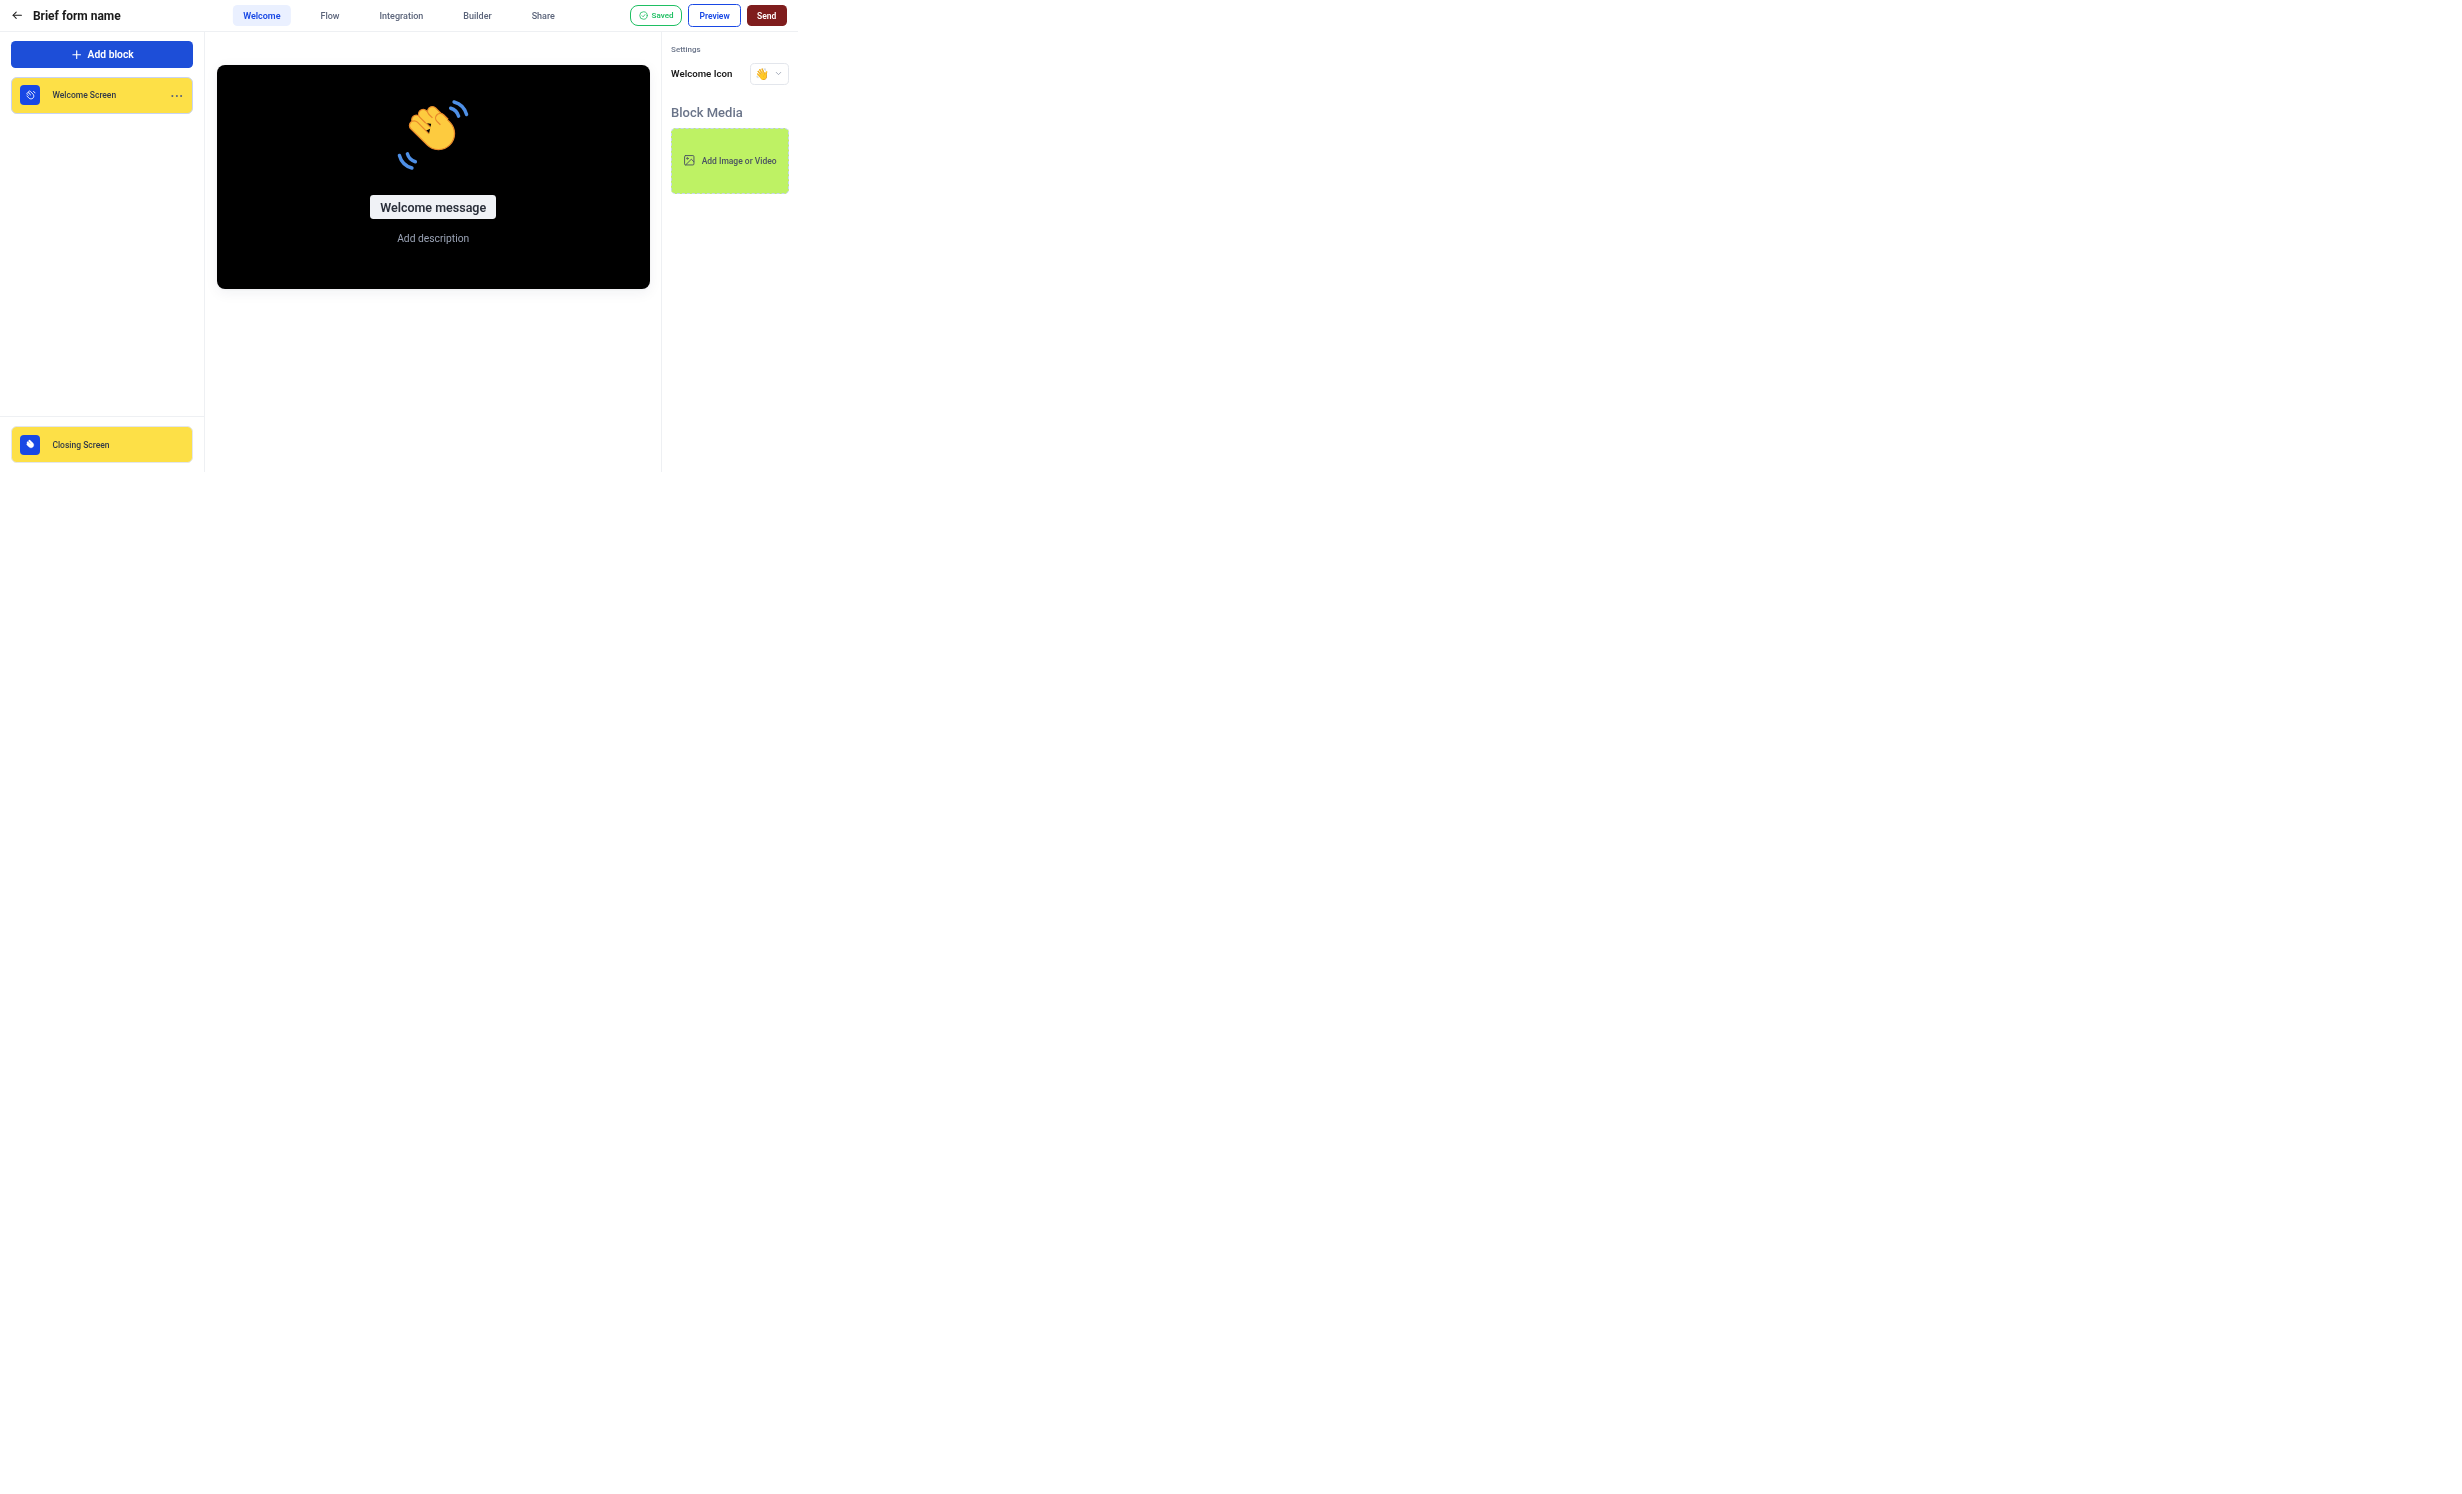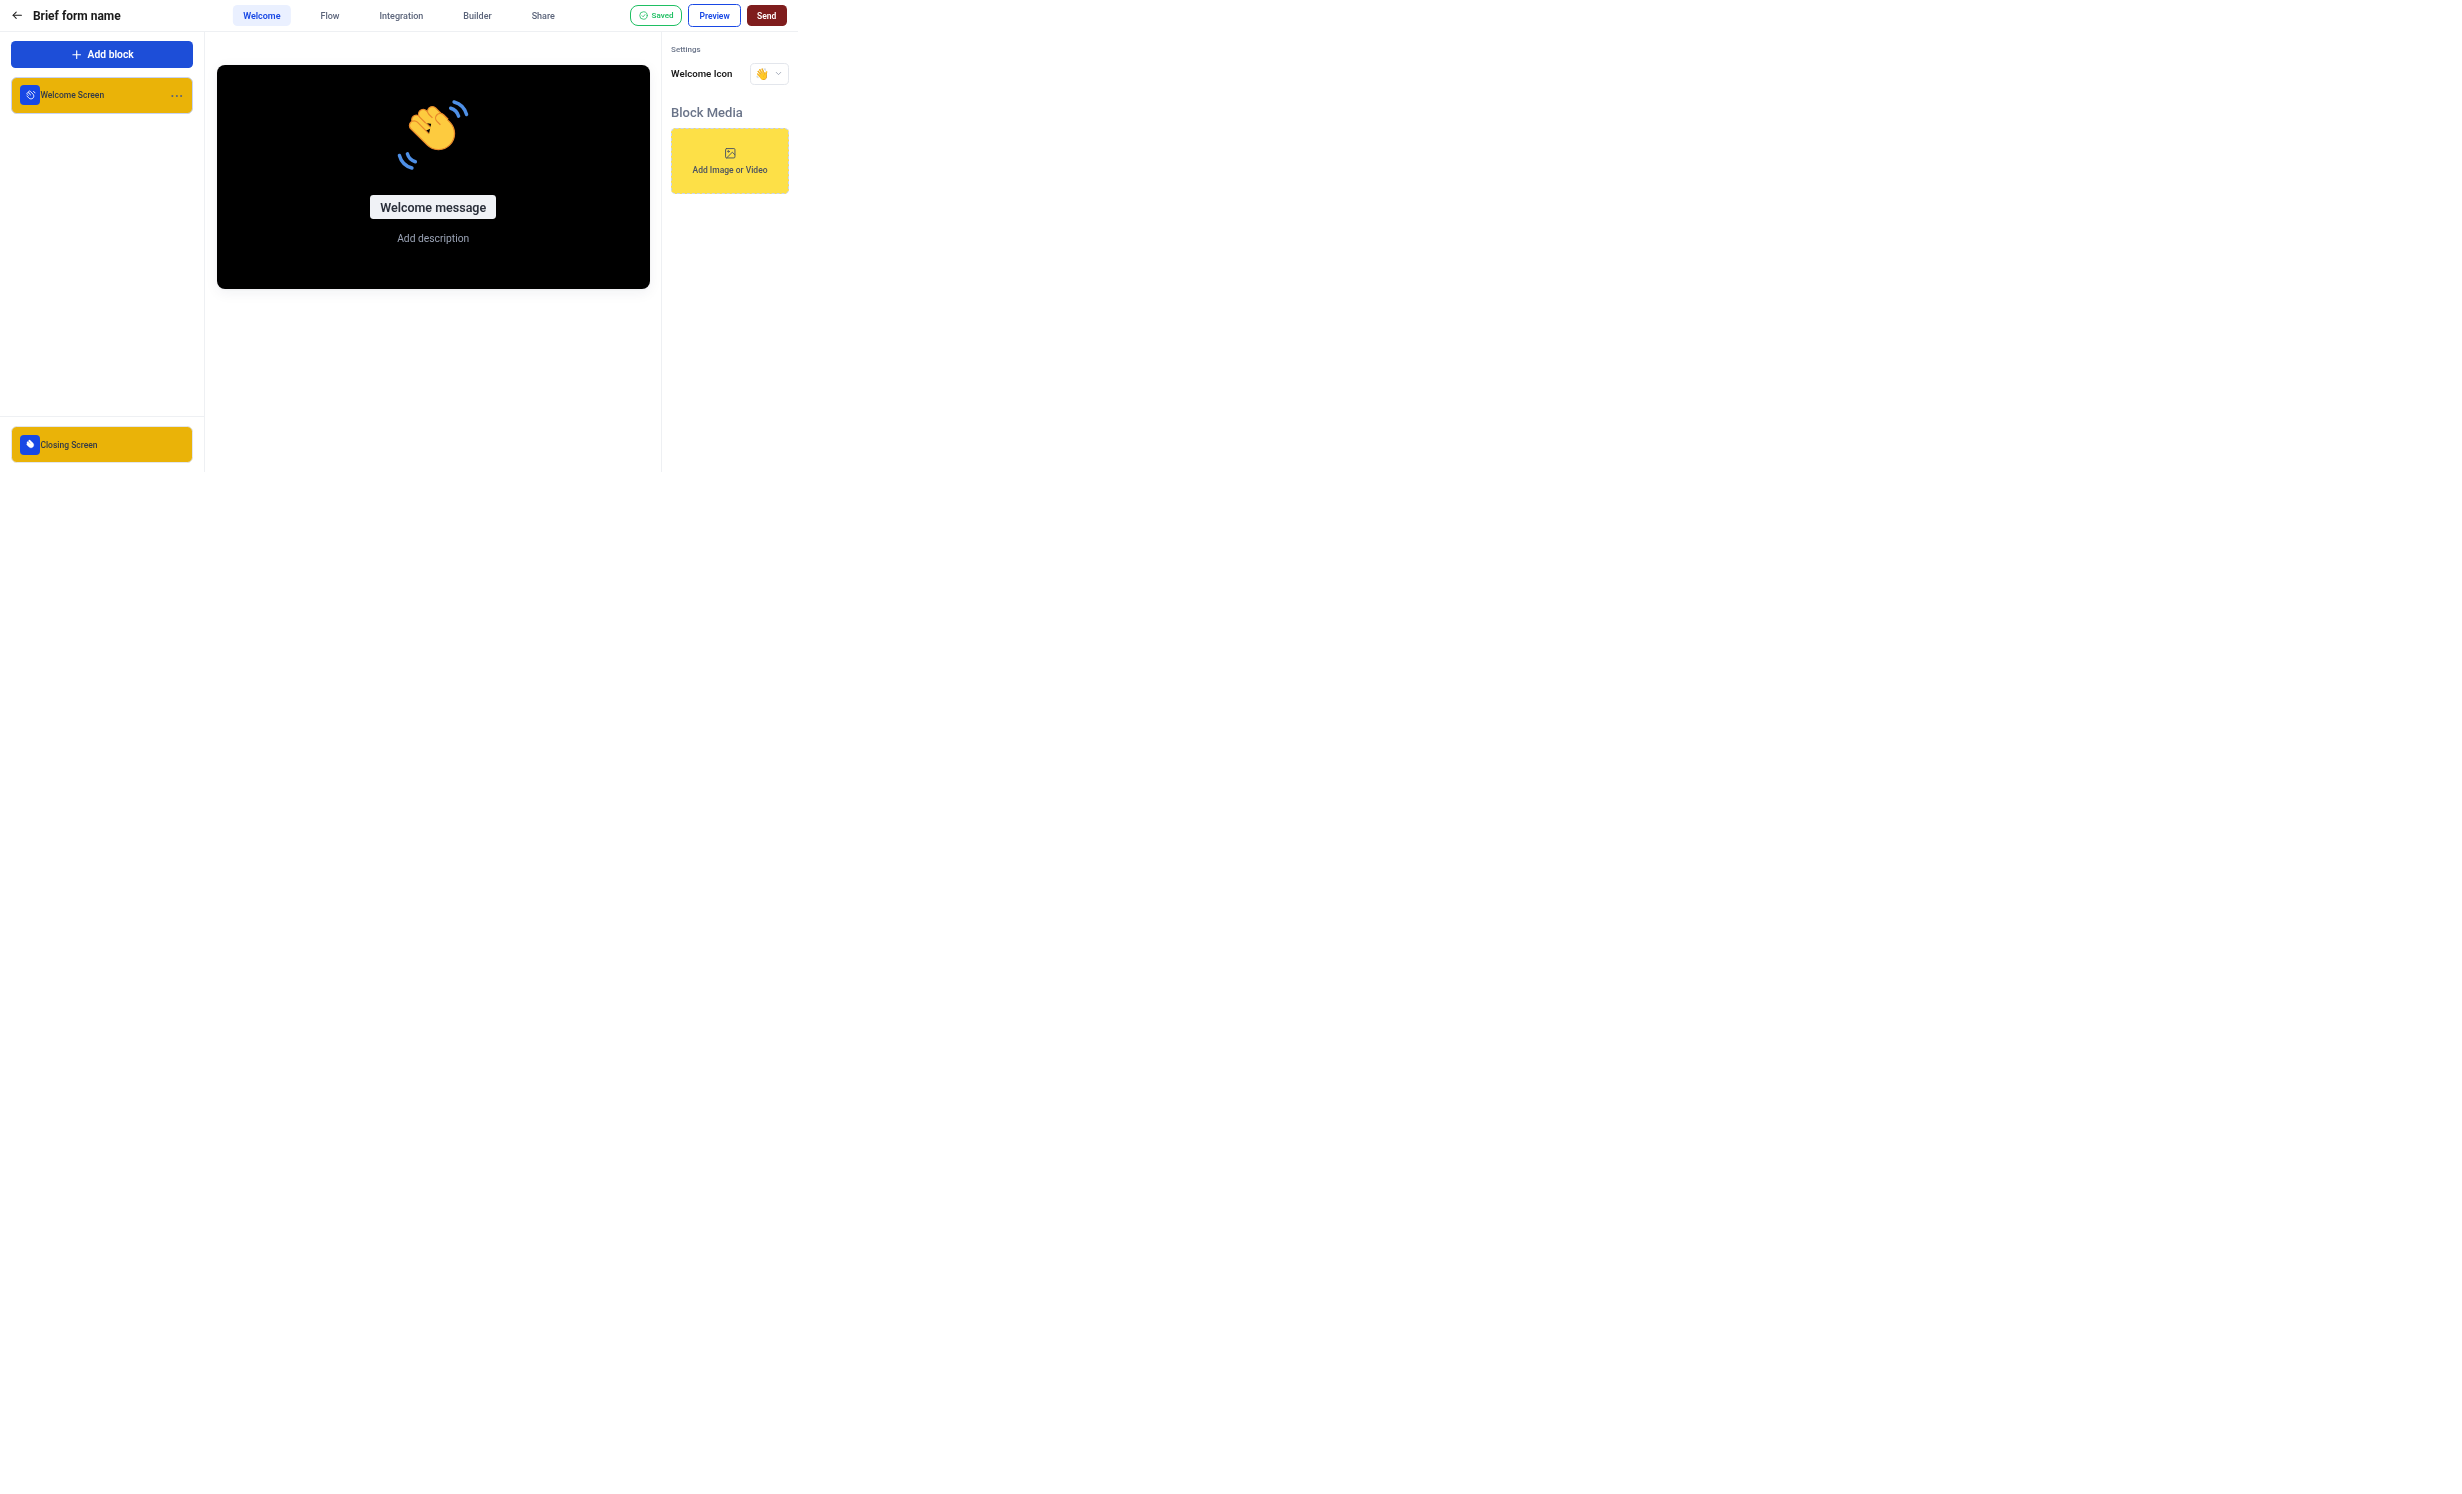--- a/index.html
+++ b/index.html
@@ -12,39 +12,39 @@
 .tab{font-size:9px;color:#5b647a;padding:5.7px 10.3px;border-radius:4.6px;cursor:pointer;font-weight:500}
 .tab.active{background:#eaf0ff;color:#1848e5;font-weight:600}
 .hdr-right{margin-left:auto;display:flex;align-items:center;gap:5.7px}
 .saved-badge{border:0.6px solid #1fbf63;color:#1fbf63;border-radius:8px;padding:4.6px 8px;font-size:8px;font-weight:600;display:flex;align-items:center;gap:3.4px}
 .btn{border-radius:4.6px;padding:5.7px 10.3px;font-size:8.5px;font-weight:600;cursor:pointer;border:none}
 .btn-preview{background:#fff;border:0.9px solid #1848e5;color:#1848e5}
 .btn-send{background:#7f1d1d;color:#fff}
 .main{display:flex;height:calc(484px - 44px)}
 .sidebar{width:210px;border-right:0.6px solid #eef0f3;display:flex;flex-direction:column;padding:9px 11.4px}
 .add-block-btn{background:#1d4ed8;color:#fff;border:none;border-radius:4.6px;height:27px;font-size:10.3px;font-weight:600;display:flex;align-items:center;justify-content:center;gap:5.7px;cursor:pointer;margin-bottom:9px}
-.block-item{border:0.9px solid #c7d3f5;border-radius:5.7px;padding:7.4px 8px;display:flex;align-items:center;gap:0;cursor:pointer;background:#eab308}
+.block-item{border:0.9px solid #c7d3f5;border-radius:5.7px;padding:7.4px 8px;display:flex;align-items:center;gap:12px;cursor:pointer;background:#fde047}
 .block-item.closing{border:0.6px solid #e3e6ec}
 .block-icon{width:20px;height:20px;background:#1848e5;border-radius:4px;display:flex;align-items:center;justify-content:center;flex-shrink:0}
 .block-label{font-size:8.5px;font-weight:500;color:#323a49}
 .block-menu{margin-left:auto;font-size:9.7px;color:#5b647a;letter-spacing:1.1px;cursor:pointer}
 .sidebar-bottom{margin-top:auto;border-top:0.6px solid #eef0f3;padding-top:9px;margin-left:-11.4px;margin-right:-11.4px;padding-left:11.4px;padding-right:11.4px}
 .canvas{flex:1;padding:33px 11.4px;display:flex;justify-content:center;align-items:flex-start;position:relative}
 .card{width:433px;background:#000000;border-radius:8px;box-shadow:0 3.4px 13.7px rgba(20,30,60,0.06),0 0.6px 2.3px rgba(20,30,60,0.04);padding:33px 23px 44px;display:flex;flex-direction:column;align-items:center}
 .wave-lg{width:74px;height:74px;display:flex;align-items:center;justify-content:center;margin-bottom:23px}
 .welcome-msg{background:#f0f2f6;border-radius:3.4px;padding:4.6px 10.3px;font-size:12.5px;font-weight:600;color:#2a2f3a;margin-bottom:12.5px}
 .welcome-desc{font-size:10.3px;color:#9aa3b5;cursor:text}
 .settings{width:140px;border-left:0.6px solid #eef0f3;padding:12.5px 9px}
 .settings-title{font-size:8px;color:#6a7489;margin-bottom:9px;font-weight:500}
 .icon-row{display:flex;align-items:center;justify-content:space-between;margin-bottom:19.4px}
 .icon-label{font-size:9.7px;font-weight:600;color:#1a1a1a}
 .icon-select{border:0.6px solid #e3e6ec;border-radius:4.6px;padding:3.4px 4.6px;display:flex;align-items:center;gap:4.6px;cursor:pointer}
 .icon-select .wave-sm{font-size:11.4px}
 .media-title{font-size:13px;color:#6a7489;margin-bottom:8px;font-weight:500}
-.media-drop{border:0.6px dashed #c7d3f5;background:#fde047;border-radius:4.6px;height:66px;display:flex;flex-direction:column;align-items:center;justify-content:center;gap:5.7px;cursor:pointer}
+.media-drop{border:0.6px dashed #c7d3f5;background:#bef264;border-radius:4.6px;height:66px;display:flex;flex-direction:row;align-items:center;justify-content:center;gap:5.7px;cursor:pointer}
 .media-drop .label{font-size:8.5px;color:#4a5262;font-weight:500}
 svg{display:block}
 </style>
 </head>
 <body>
 
 <div class="header">
   <div class="hdr-left">
     <div class="back-btn">
       <svg width="12.5" height="12.5" viewBox="0 0 24 24" fill="none" stroke="#1a1a1a" stroke-width="2" stroke-linecap="round" stroke-linejoin="round">

